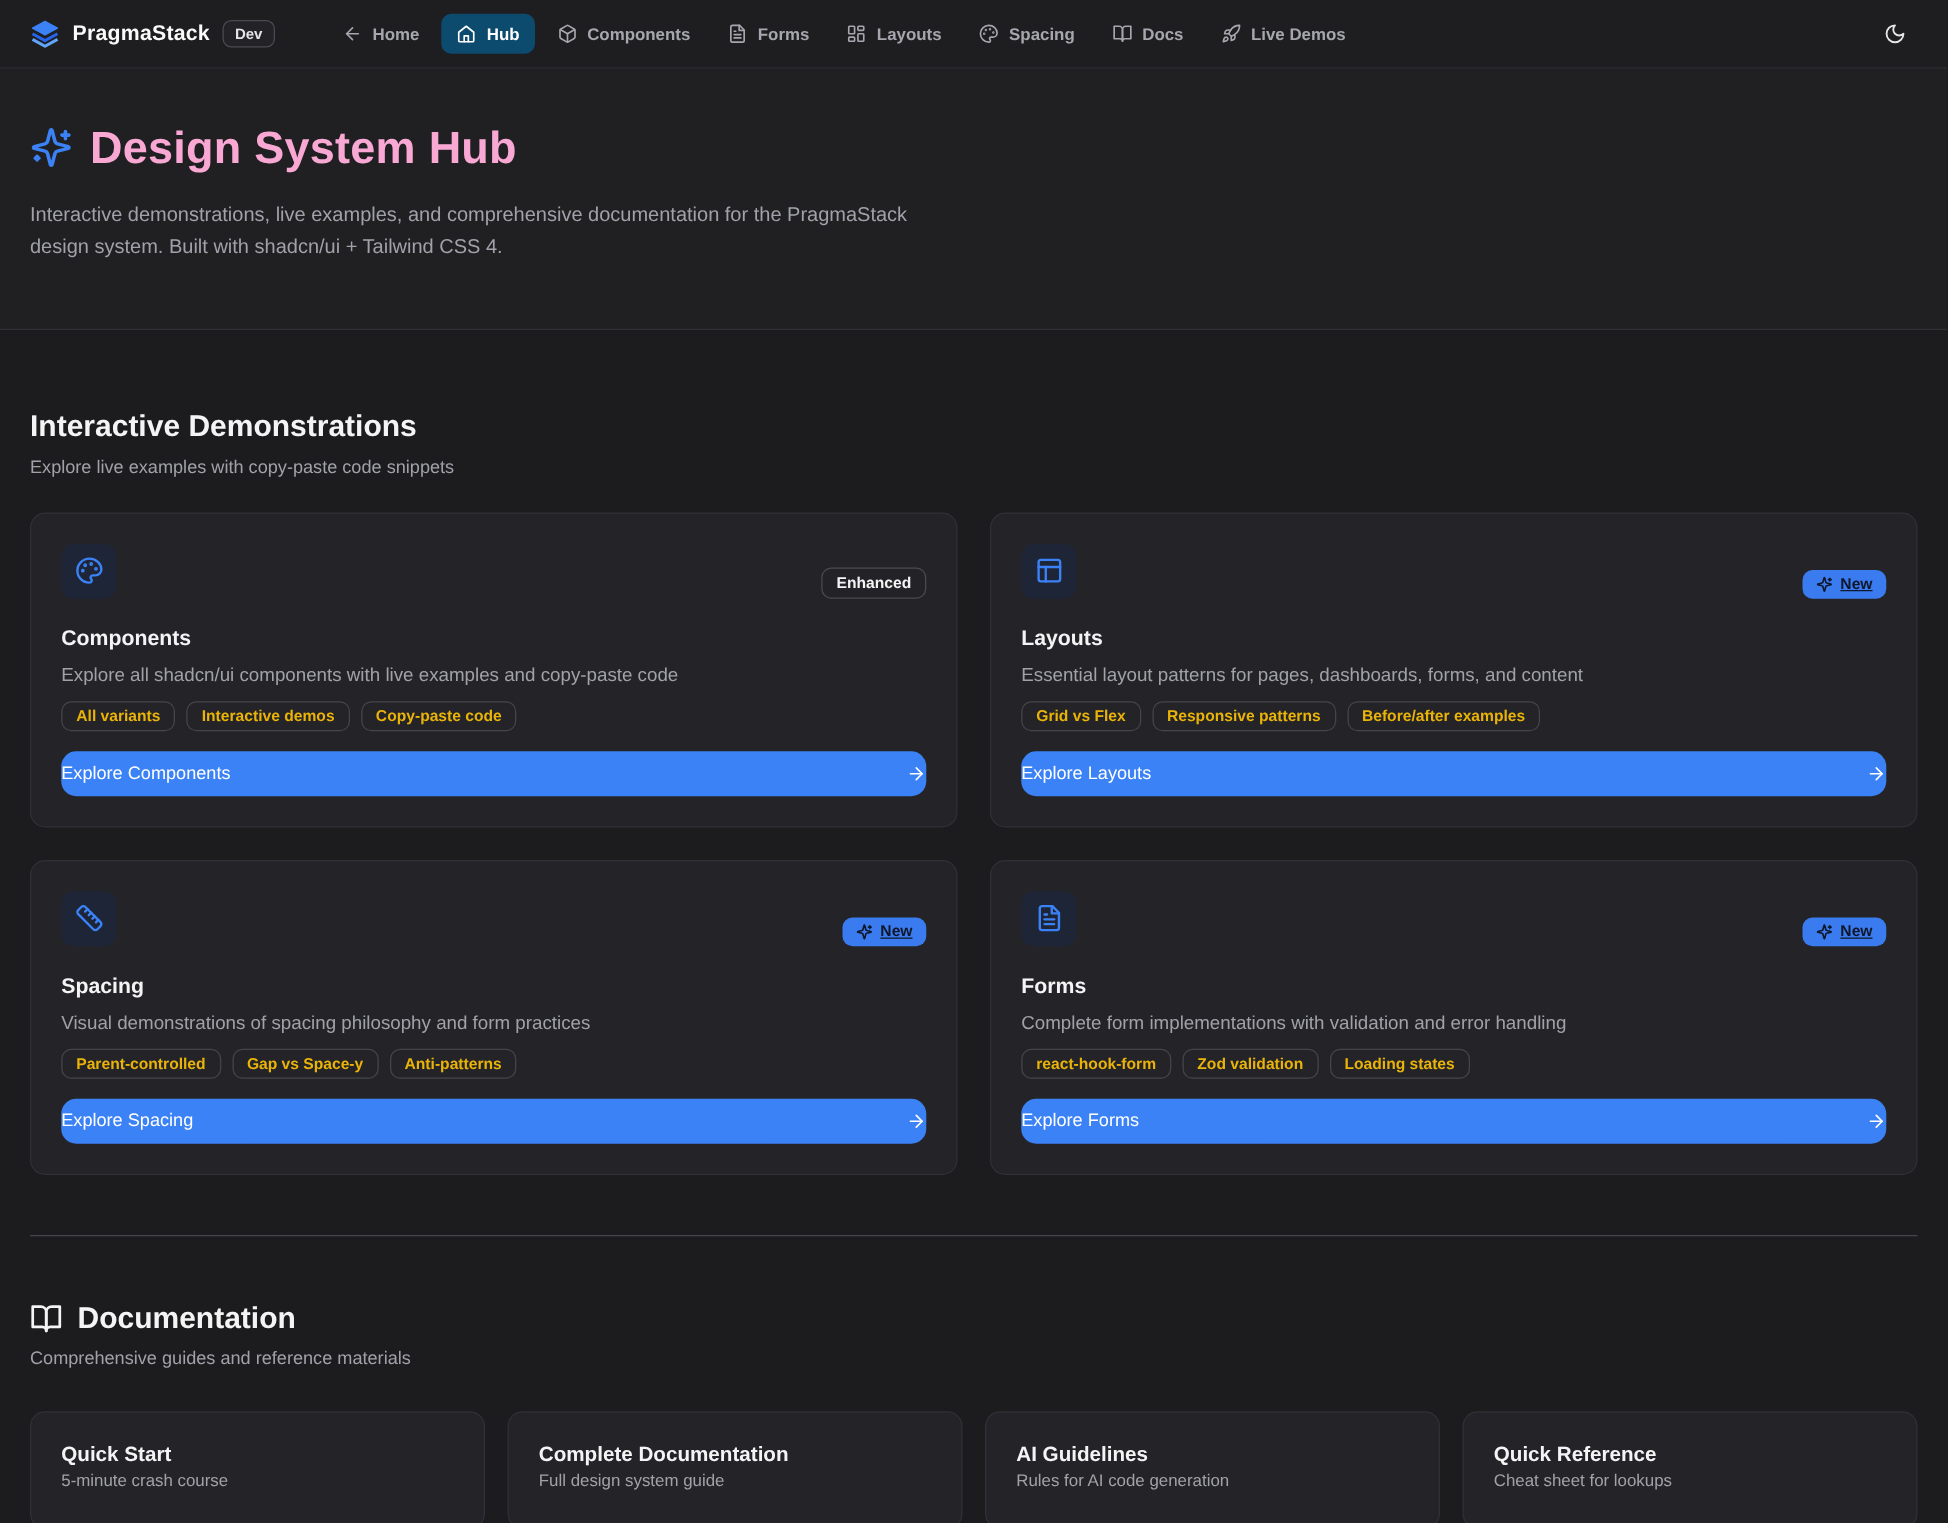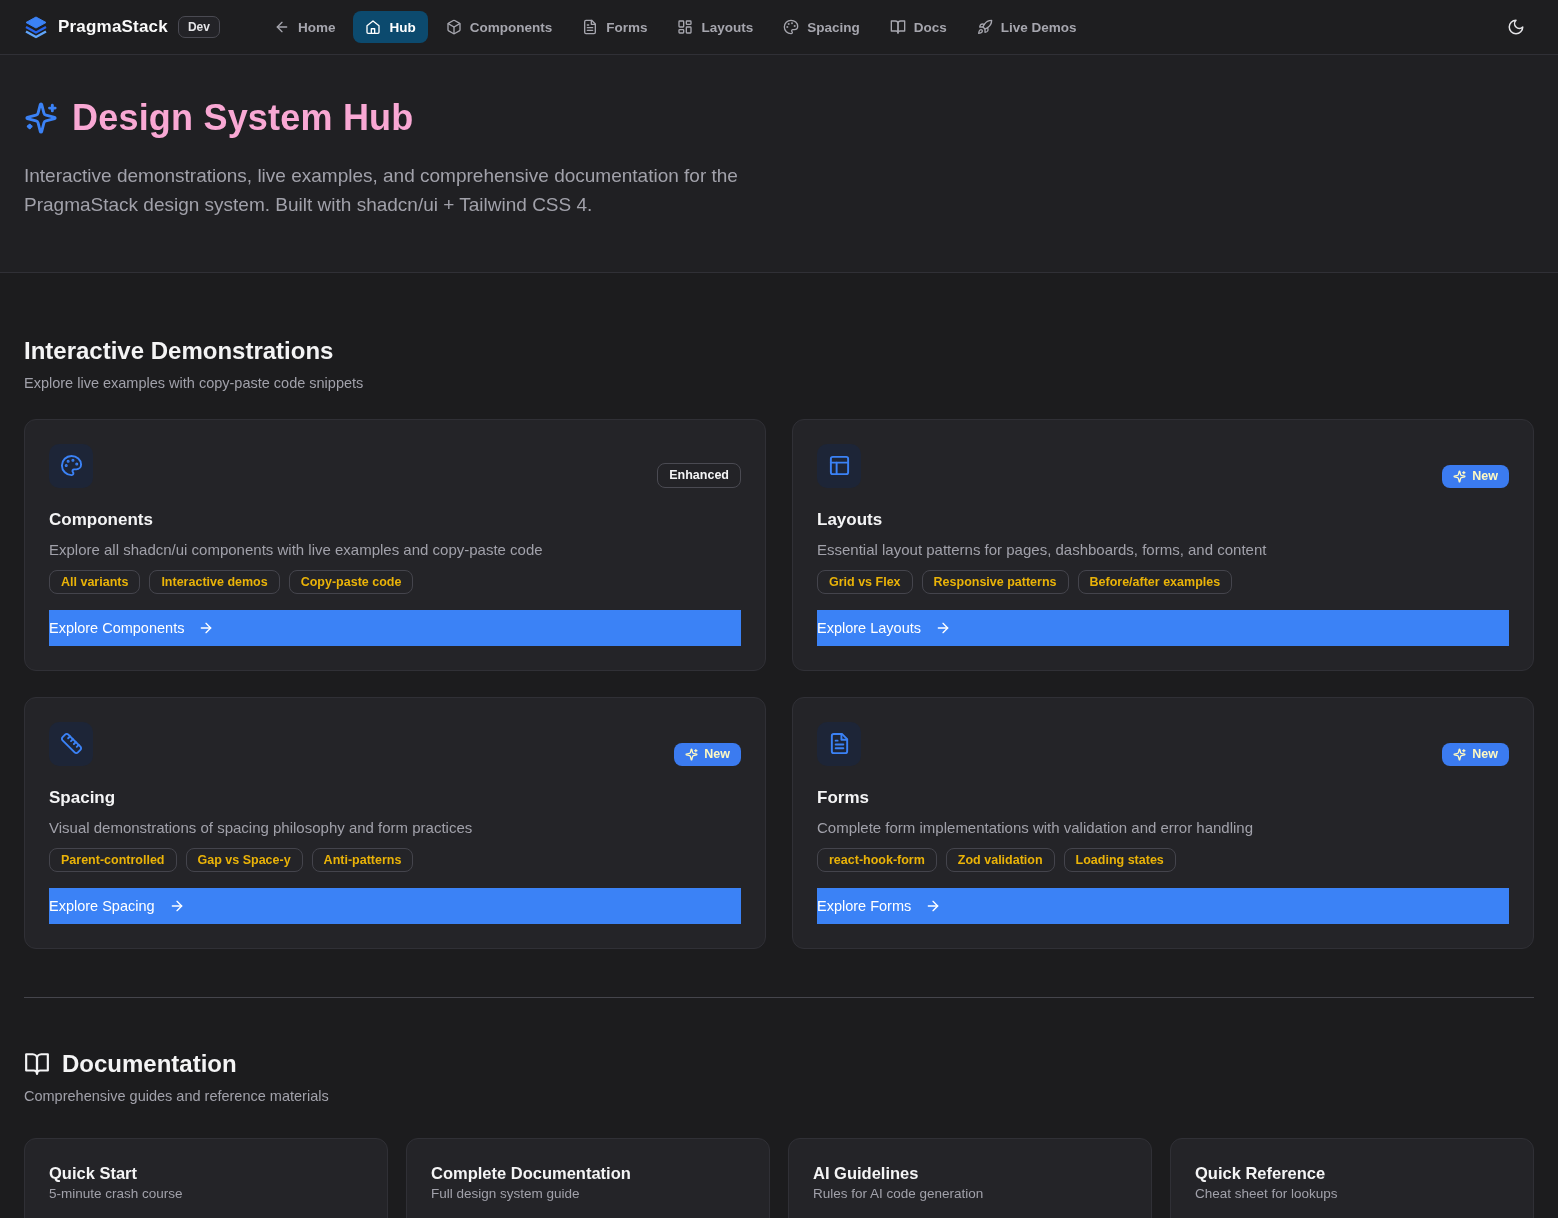--- a/index.html
+++ b/index.html
@@ -49,21 +49,21 @@
   .hero {
     background:#202023;
     border-bottom:1px solid #303036;
     padding:42px 24px 52px 24px;
   }
   .hero-title-row { display:flex; align-items:center; gap:14px; }
   .hero-icon { width:34px; height:34px; color:#3b82f6; }
   .hero-title { font-size:36px; font-weight:bold; color:#f9a8d4; letter-spacing:.2px; }
   .hero-desc {
     margin-top:22px; max-width:745px;
-    font-size:19px; line-height:1.55; color:#a1a1aa;
+    font-size:16px; line-height:1.55; color:#a1a1aa;
   }
 
   
   .main { padding:24px; }
   .section-heading { font-size:24px; font-weight:bold; color:#f4f4f5; }
   .section-sub { margin-top:10px; font-size:14.5px; color:#a1a1aa; }
   .demos { margin-top:40px; }
 
   .demo-grid {
     margin-top:28px;
@@ -80,36 +80,36 @@
     background:#1d2537;
     display:flex; align-items:center; justify-content:center;
     color:#3b82f6;
   }
   .icon-box svg { width:23px; height:23px; }
   .badge {
     font-size:12.5px; font-weight:bold; border-radius:8px;
     padding:4px 11px; display:flex; align-items:center; gap:6px; line-height:1.2;
   }
   .badge.outline { border:1px solid #4a4a52; color:#f4f4f5; background:#232327; }
-  .badge.primary { background:#3b7bf0; color:#fef9c3; }
+  .badge.primary { background:#3b7bf0; color:#0f172a;text-decoration:underline; }
   .badge .badge-ic { width:13px; height:13px; }
   .card-title { margin-top:22px; font-size:17px; font-weight:bold; color:#f4f4f5; }
   .card-desc { margin-top:9px; font-size:15px; color:#a1a1aa; line-height:1.4; }
   .card-footer { margin-top:auto; }
   .tag-row { display:flex; flex-wrap:wrap; gap:9px; }
   .tag {
     border:1px solid #44444c; border-radius:8px;
     padding:4px 11px; font-size:12.5px; font-weight:bold; color:#eab308;
     background:transparent;
   }
   .cta-button {
     margin-top:16px; width:100%; height:36px;
-    background:#3b82f6; color:#ffffff; border:none; border-radius:0;
+    background:#3b82f6; color:#ffffff; border:none; border-radius:12px;
     font-size:14.5px; font-family:inherit; cursor:pointer;
-    display:flex; align-items:center; justify-content:flex-start; gap:14px;
+    display:flex; align-items:center; justify-content:space-between; gap:14px;
   }
   .cta-button svg { width:16px; height:16px; }
 
   .divider { border:none; border-top:1px solid #45454c; margin:48px 0 52px 0; }
 
   
   .docs-heading-row { display:flex; align-items:center; gap:12px; }
   .docs-heading-row .docs-ic { width:26px; height:26px; color:#f4f4f5; }
   .doc-grid {
     margin-top:34px;

